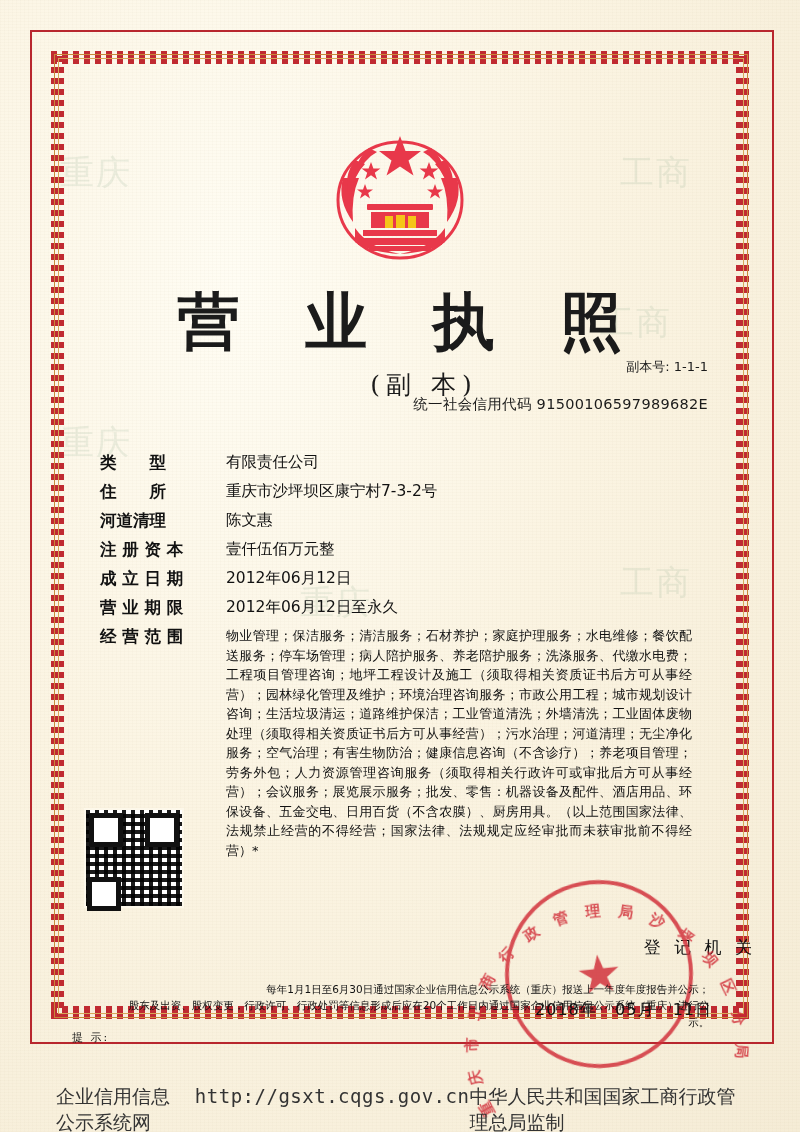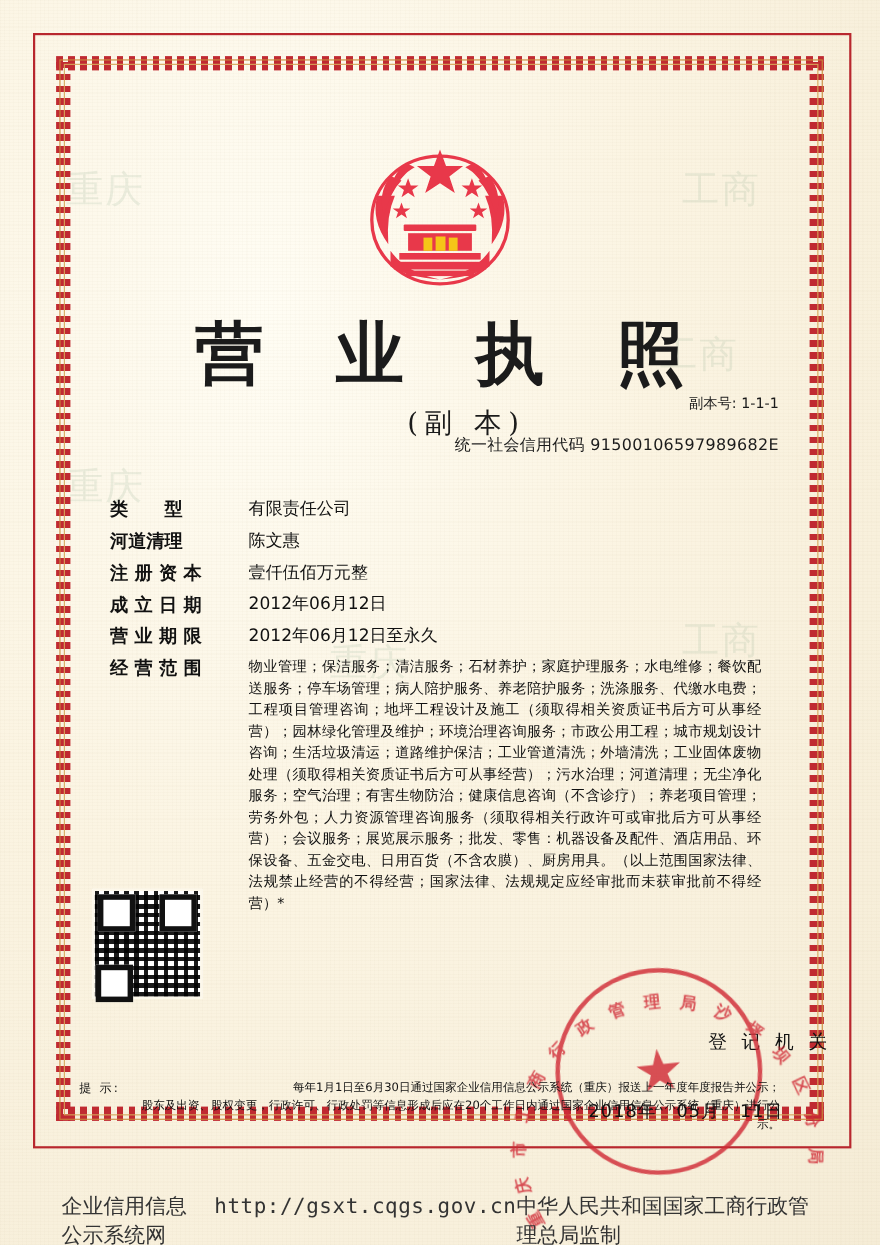--- a/index.html
+++ b/index.html
@@ -265,20 +265,21 @@
     display: flex;
     align-items: flex-start;
   }
   .notice .tip {
     flex: 0 0 auto;
     font-size: 11px;
     color: #111;
     letter-spacing: 2px;
     font-family: "DejaVu Sans", sans-serif;
     padding-top: 1px;
+    margin-top: 48px;
   }
   .notice .body {
     font-size: 10.5px;
     line-height: 1.55;
     color: #111;
     font-family: "DejaVu Sans", sans-serif;
     width: 600px;
     text-align: right;
   }
   
@@ -362,20 +363,24 @@
   <div class="credit-code">统一社会信用代码 91500106597989682E</div>
 
   <div class="fields">
 
 
     <div class="row">
       <div class="lbl spread">类　　型</div>
       <div class="val">有限责任公司</div>
     </div>
 
+    <div class="row">
+      <div class="lbl spread">住　　所</div>
+      <div class="val">重庆市沙坪坝区康宁村7-3-2号</div>
+    </div>
 
     <div class="row">
       <div class="lbl">河道清理</div>
       <div class="val">陈文惠</div>
     </div>
 
     <div class="row">
       <div class="lbl">注 册 资 本</div>
       <div class="val">壹仟伍佰万元整</div>
     </div>

